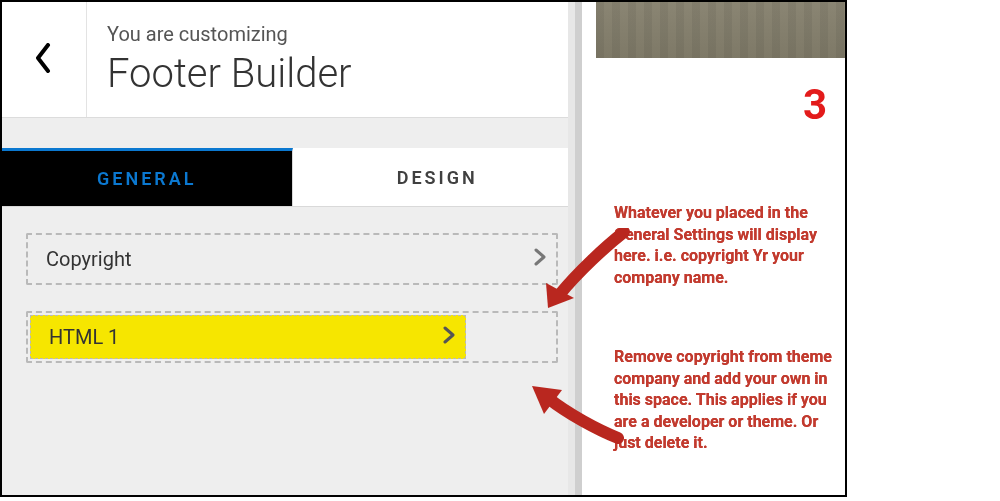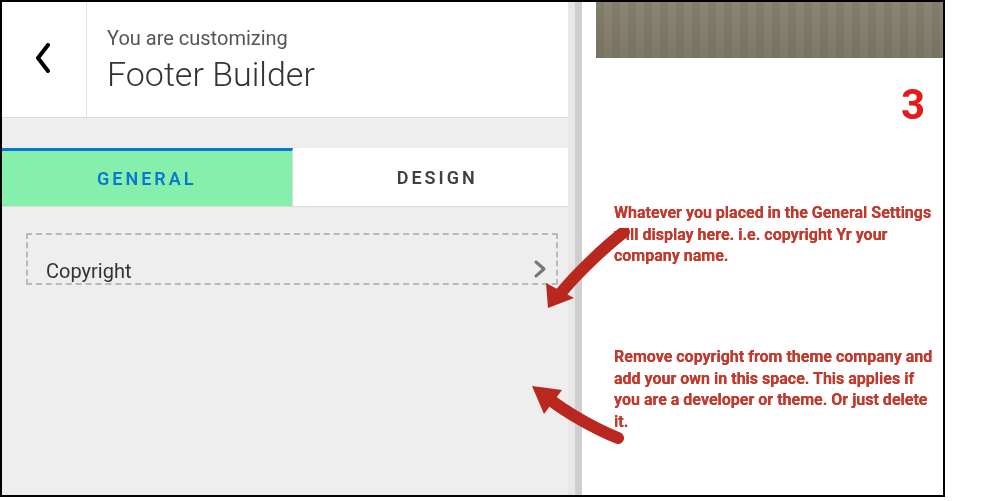--- a/index.html
+++ b/index.html
@@ -4,21 +4,21 @@
 <style>
   html, body {
     margin: 0;
     padding: 0;
     font-family: -apple-system, BlinkMacSystemFont, "Segoe UI", Roboto, Helvetica, Arial, sans-serif;
     background: #fff;
     color: #2b2b2b;
   }
   .canvas {
     position: relative;
-    width: 945px;
+    width: 847px;
     height: 497px;
     border: 2px solid #000;
     box-sizing: border-box;
     overflow: hidden;
   }
   
   .sidebar {
     position: absolute;
     left: 0;
     top: 0;
@@ -43,21 +43,21 @@
     border-right: 1px solid #e3e3e3;
     cursor: pointer;
   }
   .back-col svg { width: 20px; height: 30px; }
   .title-col { padding-left: 20px; }
   .subtitle {
     font-size: 20px;
     color: #555;
   }
   .title {
-    font-size: 34px;
+    font-size: 40px;
     font-weight: 300;
     color: #333;
     margin-top: 4px;
   }
   .tabs {
     display: flex;
     margin-top: 30px;
     height: 58px;
     border-bottom: 1px solid #d9d9d9;
   }
@@ -68,30 +68,30 @@
     justify-content: center;
     font-size: 18px;
     letter-spacing: 3px;
     font-weight: 600;
     cursor: pointer;
     background: #fff;
     color: #404040;
   }
   .tab.active {
     color: #0b78d0;
-    background: #86efac;
+    background: #000000;
     border-top: 3px solid #0b78d0;
     border-right: 1px solid #d9d9d9;
   }
   .controls {
     padding: 26px 24px 0 24px;
   }
   .control-row {
     display: flex;
-    align-items: flex-end;
+    align-items: center;
     justify-content: space-between;
     height: 52px;
     border: 2px dashed #b9b9b9;
     border-radius: 2px;
     margin-bottom: 26px;
     padding: 0 10px 0 18px;
     box-sizing: border-box;
     font-size: 20px;
     color: #333;
     cursor: pointer;
@@ -202,20 +202,30 @@
 
       <div class="control-row">
         <span>Copyright</span>
         <span class="chev">
           <svg viewBox="0 0 12 18">
               <polyline points="2,2 10,9 2,16" fill="none" stroke="#777" stroke-width="3" stroke-linecap="round" stroke-linejoin="round"></polyline>
             </svg>
         </span>
       </div>
 
+      <div class="control-row html-row">
+        <div class="html-pill">
+          <span>HTML 1</span>
+          <span class="chev">
+            <svg viewBox="0 0 12 18">
+                <polyline points="2,2 10,9 2,16" fill="none" stroke="#555" stroke-width="3" stroke-linecap="round" stroke-linejoin="round"></polyline>
+              </svg>
+          </span>
+        </div>
+      </div>
 
     </div>
 
     <div class="sidebar-strip"></div>
   </div>
 
   <div class="preview">
     <div class="preview-top"></div>
 
     <div class="step-number">3</div>

